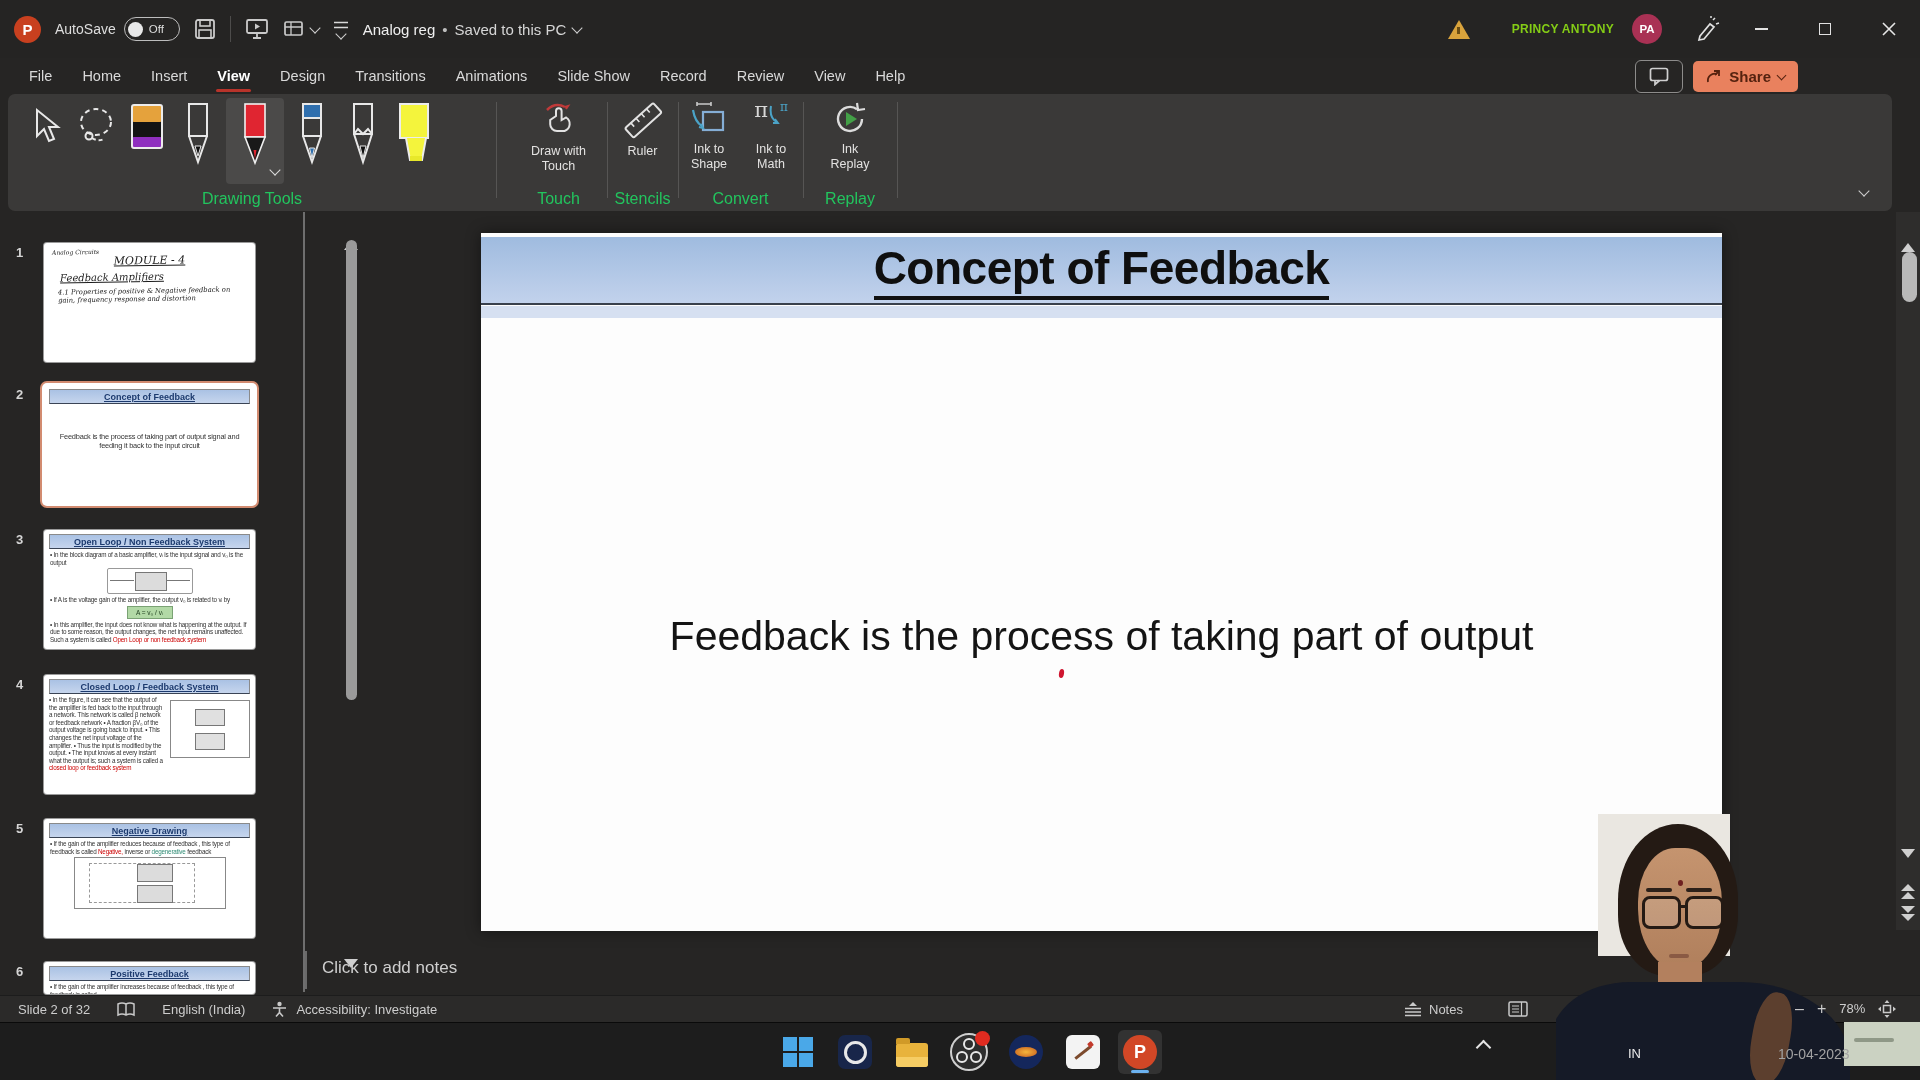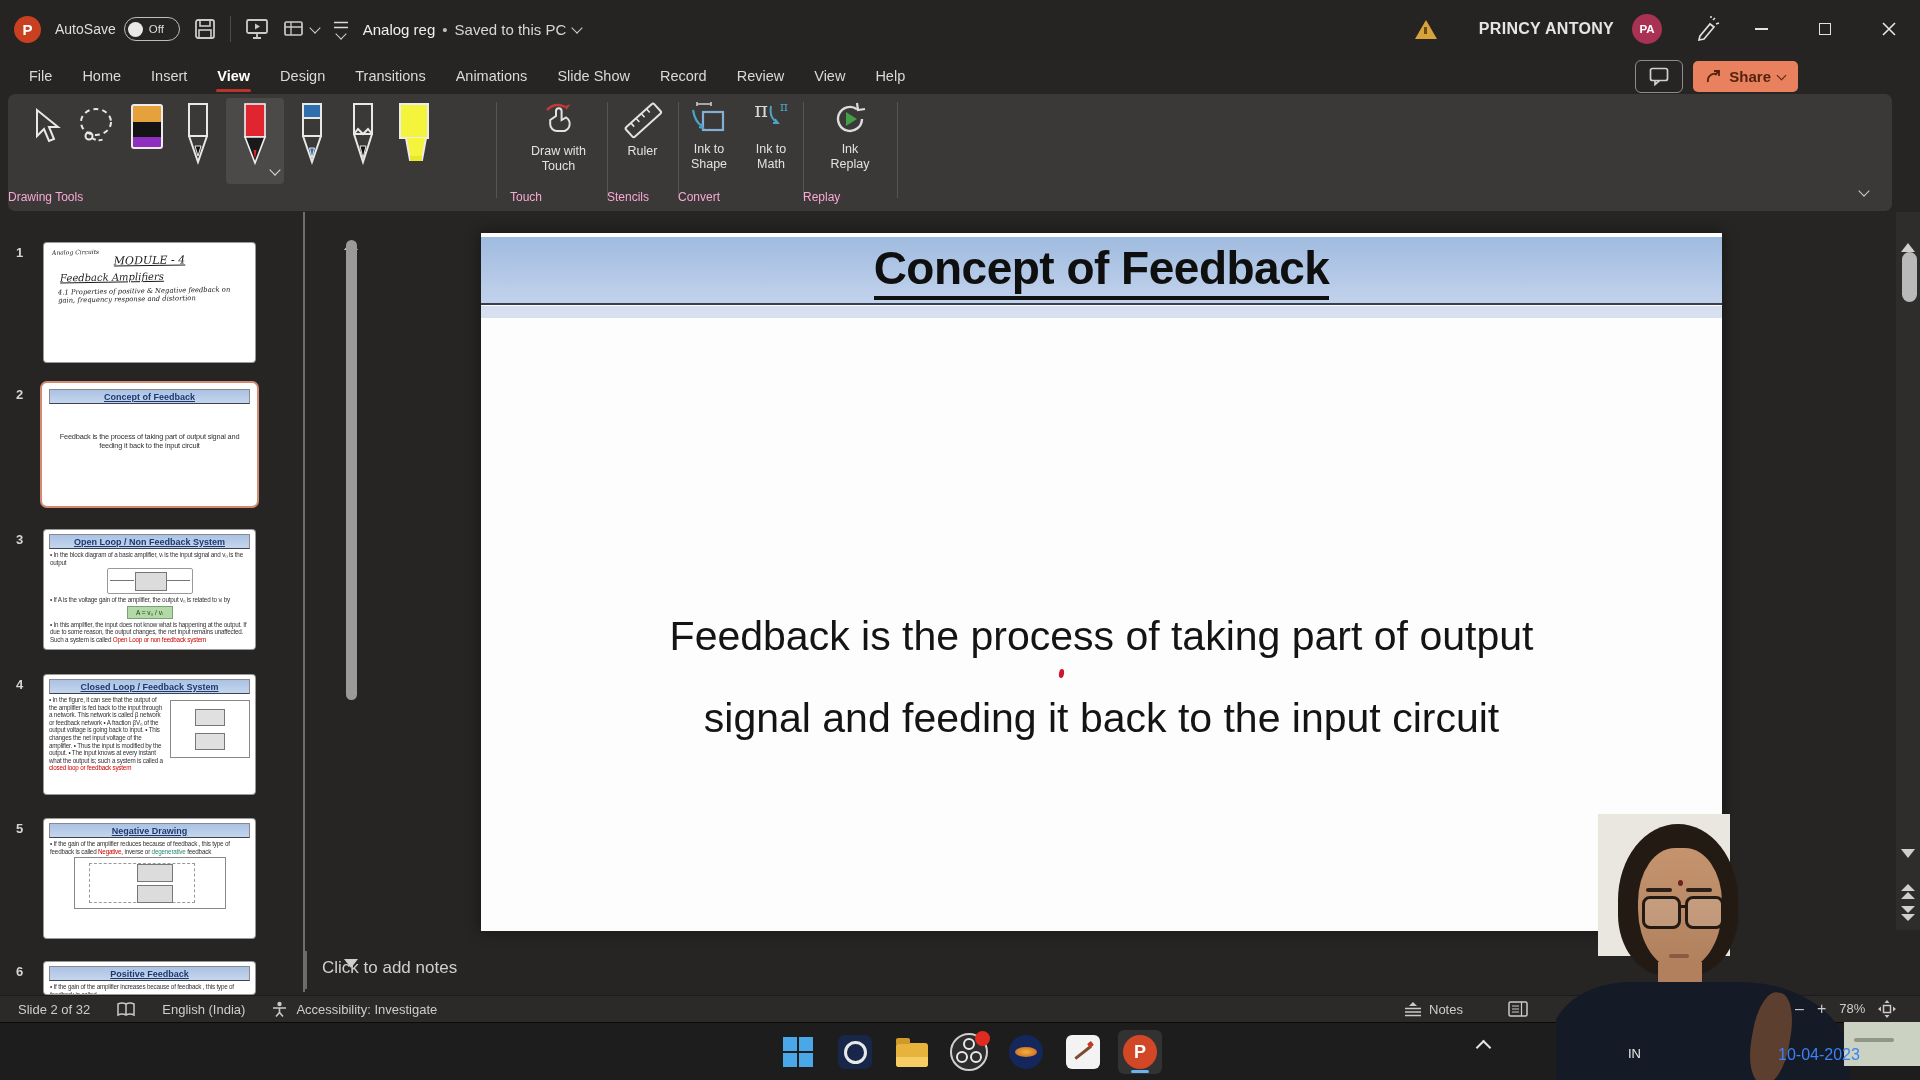--- a/index.html
+++ b/index.html
@@ -22,21 +22,21 @@
   .chev{width:7px;height:7px;border-right:1.6px solid #cfcfcf;border-bottom:1.6px solid #cfcfcf;transform:rotate(45deg);margin-top:-3px;}
   .doc-title{display:flex;align-items:center;gap:7px;font-size:15px;color:#efefef;}
   .doc-sep{color:#bdbdbd;}
   .doc-status{color:#d6d6d6;}
   .searchbox{position:absolute;left:714px;top:12px;width:514px;height:33px;background:#3e3d3c;border:1px solid #575655;
              border-radius:4px;display:flex;align-items:center;gap:10px;padding-left:96px;box-sizing:border-box;
              font-size:15px;color:#b4b4b4;}
   .tb-right{position:absolute;right:8px;top:0;height:58px;display:flex;align-items:center;gap:18px;}
   .warn-tri{width:0;height:0;border-left:11px solid transparent;border-right:11px solid transparent;border-bottom:19px solid #d9a33c;position:relative;}
   .warn-tri:after{content:"";position:absolute;left:-1.5px;top:7px;width:3px;height:7px;background:#6b4d12;}
-  .user-name{font-size:16px;font-weight:bold;color:#e5e5e5;letter-spacing:.3px;margin-left:24px;}
+  .user-name{font-size:12px;font-weight:bold;color:#84cc16;letter-spacing:.3px;margin-left:24px;}
   .avatar{width:30px;height:30px;border-radius:50%;background:#a93154;display:flex;align-items:center;justify-content:center;
           font-size:11.5px;font-weight:bold;color:#fff;}
   .winbtn{width:46px;height:58px;display:flex;align-items:center;justify-content:center;}
   .min-glyph{width:13px;height:2px;background:#e2e2e2;}
   .restore-glyph{width:10px;height:10px;border:1.5px solid #e2e2e2;position:relative;background:#252423;}
   .restore-glyph:before{content:"";position:absolute;left:2px;top:-4.5px;width:10px;height:10px;border:1.5px solid #e2e2e2;z-index:-1;}
 
   
   .menubar{position:absolute;top:58px;left:0;width:1828px;height:36px;display:flex;align-items:center;}
   .tabs{display:flex;align-items:center;margin-left:14px;}
@@ -45,21 +45,21 @@
   .tab.active:after{content:"";position:absolute;left:14px;right:14px;bottom:-2px;height:3px;background:#b8332a;border-radius:2px;}
   .mb-right{position:absolute;right:30px;top:2px;display:flex;align-items:center;gap:10px;}
   .comment-btn{width:46px;height:31px;border:1.5px solid #8d8c8b;border-radius:6px;display:flex;align-items:center;justify-content:center;}
   .share-btn{height:31px;background:#e9815e;border-radius:5px;display:flex;align-items:center;gap:7px;padding:0 13px;
              color:#55220f;font-weight:bold;font-size:15px;}
   .share-btn .chev{border-color:#55220f;width:6px;height:6px;}
 
   
   .ribbon{position:absolute;top:94px;left:8px;width:1884px;height:117px;background:#3a3938;border-radius:7px;}
   .rib-div{position:absolute;top:8px;width:1px;height:96px;background:#565554;}
-  .group-label{position:absolute;top:96px;height:16px;font-size:12px;color:#f9a8d4;text-align:left;}
+  .group-label{position:absolute;top:96px;height:16px;font-size:16px;color:#22c55e;text-align:center;}
   .pens-row{position:absolute;left:14px;top:4px;display:flex;align-items:flex-start;gap:5px;}
   .pen-slot{width:46px;height:86px;display:flex;align-items:flex-start;justify-content:center;padding-top:4px;box-sizing:border-box;}
   .pen-slot.selected{background:#4b4a49;border-radius:4px;width:58px;position:relative;}
   .pen-slot.selected .chev{position:absolute;right:5px;bottom:10px;border-color:#dcdcdc;}
   .rib-btn{position:absolute;top:6px;display:flex;flex-direction:column;align-items:center;gap:4px;}
   .rib-btn .lbl{font-size:12.5px;line-height:15px;color:#e3e2e1;text-align:center;white-space:pre-line;}
   .pi-main{font-size:21px;color:#d8d8d8;line-height:20px;font-family:"DejaVu Serif",serif;}
   .pi-sub{font-size:12px;color:#4ba3c7;margin-left:-4px;font-family:"DejaVu Serif",serif;}
   .collapse-chev{position:absolute;left:1852px;top:96px;}
 
@@ -142,21 +142,21 @@
   .media-app{width:34px;height:34px;border-radius:50%;background:#14275c;display:flex;align-items:center;justify-content:center;}
   .media-app div{width:22px;height:10px;border-radius:50%;background:radial-gradient(#f3b53c,#c55a1e);}
   .board-app{width:34px;height:34px;border-radius:6px;background:#f3f3f3;position:relative;}
   .board-app:before{content:"";position:absolute;left:7px;top:16px;width:20px;height:2.5px;background:#7c4a2d;transform:rotate(-38deg);}
   .board-app:after{content:"";position:absolute;left:22px;top:7px;width:5px;height:5px;background:#c23a2c;border-radius:1px;transform:rotate(-38deg);}
   .ppt-tile{width:34px;height:34px;border-radius:50%;background:#d24726;display:flex;align-items:center;justify-content:center;
             color:#fff;font-weight:bold;font-size:18px;}
   .tray-chev{position:absolute;left:1478px;top:1042px;width:9px;height:9px;border-left:2px solid #e4e4e4;border-top:2px solid #e4e4e4;
              transform:rotate(45deg);z-index:60;}
   .tray-lang{position:absolute;left:1628px;top:1046px;font-size:13px;color:#eaeaea;z-index:60;}
-  .tray-date{position:absolute;left:1778px;top:1046px;font-size:16px;color:#3b82f6;z-index:60;}
+  .tray-date{position:absolute;left:1778px;top:1046px;font-size:14px;color:#a3a3a3;z-index:60;}
 
   
   .webcam{position:absolute;left:1556px;top:810px;width:364px;height:270px;z-index:50;overflow:hidden;}
   .wall{position:absolute;left:42px;top:4px;width:132px;height:142px;background:#eae7e1;}
   .hair{position:absolute;left:62px;top:14px;width:120px;height:152px;background:#241a14;border-radius:52% 52% 42% 42%;}
   .face{position:absolute;left:82px;top:38px;width:84px;height:122px;background:linear-gradient(#c5946f,#b07f5c);border-radius:46% 46% 52% 52%;}
   .brow{position:absolute;top:78px;width:26px;height:4px;background:#2c2019;border-radius:3px;}
   .glass{position:absolute;top:86px;width:33px;height:27px;border:3px solid #241a14;border-radius:8px;background:rgba(240,235,230,.18);}
   .bridge{position:absolute;left:123px;top:95px;width:8px;height:3px;background:#241a14;}
   .bindi{position:absolute;left:122px;top:70px;width:5px;height:6px;background:#6e2020;border-radius:50%;}
@@ -475,21 +475,20 @@
     <div class="panel-divider"></div>
   </div>
 
   <div class="slide">
     <div class="slide-head">
       <span class="slide-title">Concept of Feedback</span>
     </div>
     <div class="slide-head-strip"></div>
     <div class="slide-body">
       <div>Feedback is the process of taking part of output</div>
-      <div>signal and feeding it back to the input circuit</div>
     </div>
     <div class="ink-dot"></div>
   </div>
 
   <div class="vscroll-main"></div>
   <div class="ab" style="left:1901px;top:226px;"><span class="arrow-up"></span></div>
   <div class="vs-thumb"></div>
   <div class="ab" style="left:1901px;top:858px;"><span class="arrow-dn"></span></div>
   <div class="ab dbl" style="left:1901px;top:884px;">
     <span class="arrow-up" style="border-bottom-width:7px;"></span>

